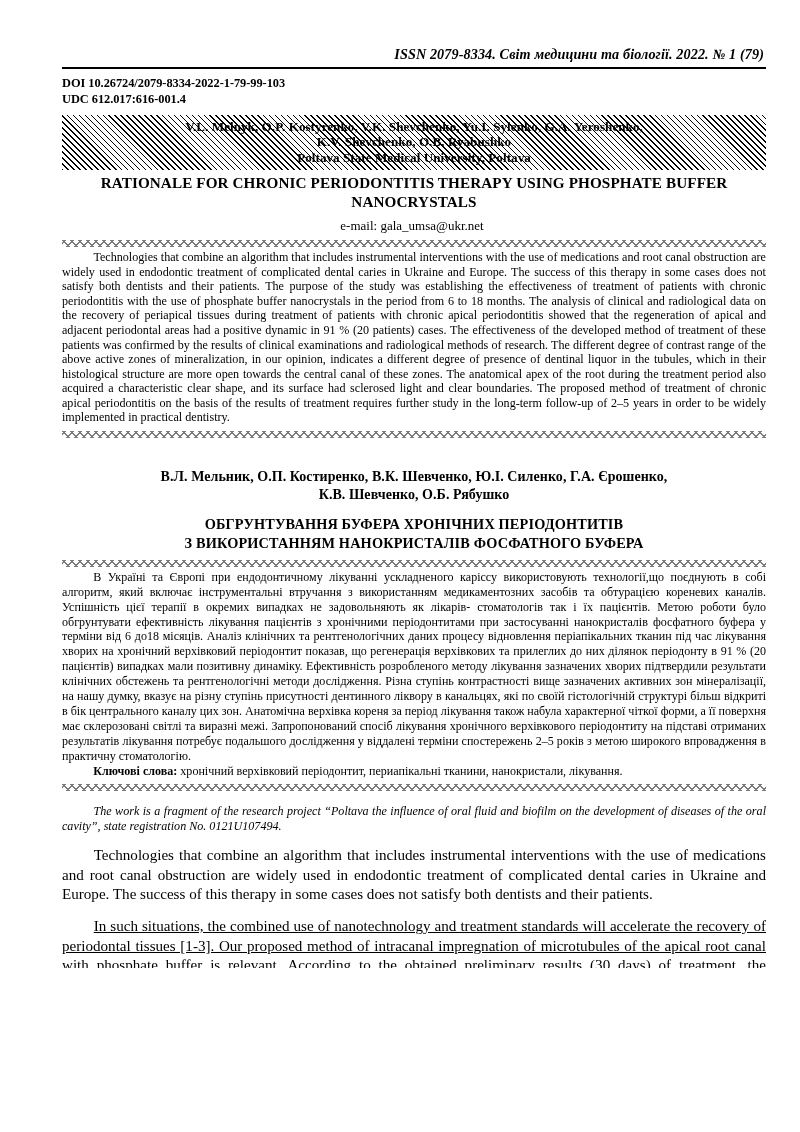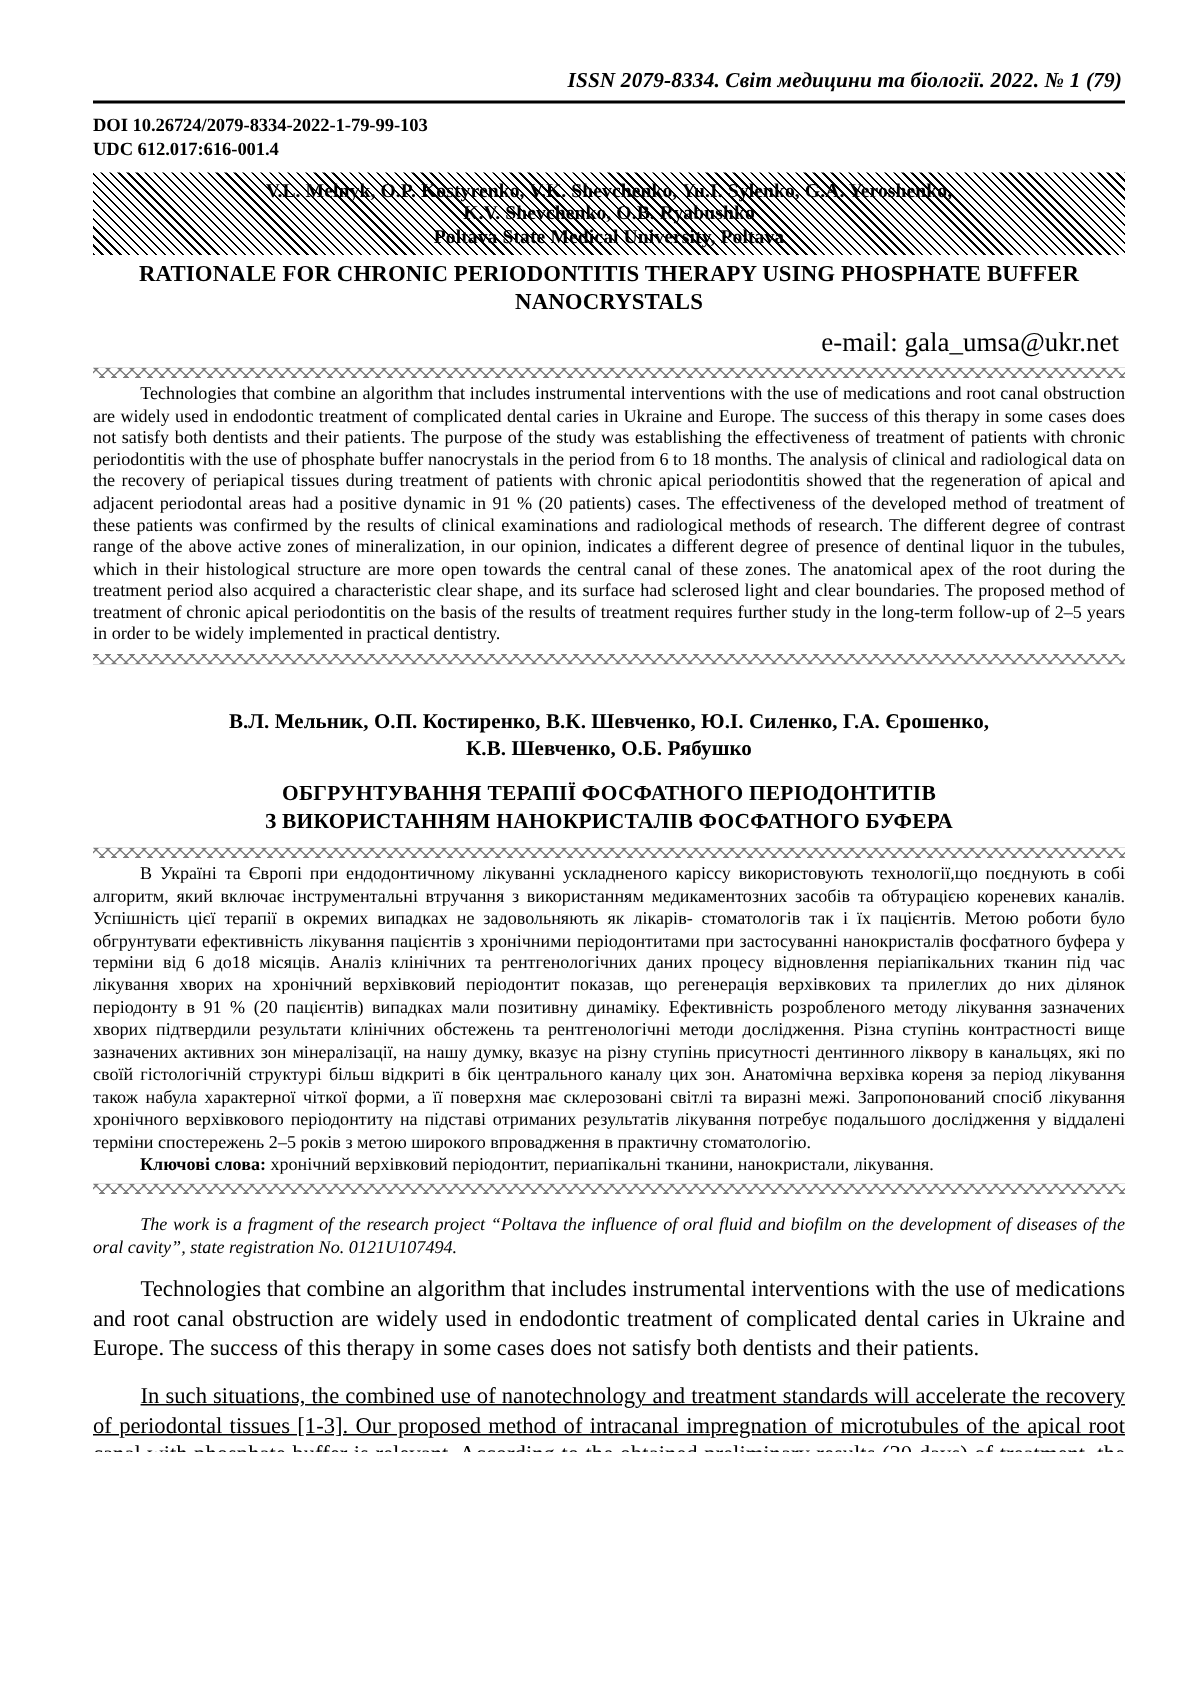--- a/index.html
+++ b/index.html
@@ -12,21 +12,21 @@
     height: 1132px;
     font-family: "Liberation Serif", "DejaVu Serif", serif;
     color: #000000;
     -webkit-font-smoothing: antialiased;
   }
   .page {
     position: relative;
     width: 800px;
     height: 968px;
     box-sizing: border-box;
-    padding: 46px 50px 0 62px;
+    padding: 46px 34px 0 62px;
     overflow: hidden;
   }
 
   
   .running-head {
     text-align: right;
     font-style: italic;
     font-weight: bold;
     font-size: 14.2px;
     letter-spacing: .1px;
@@ -69,22 +69,22 @@
   
   .title-en {
     text-align: center;
     font-weight: bold;
     font-size: 15.2px;
     line-height: 19px;
     margin-top: 3px;
     letter-spacing: .1px;
   }
   .email {
-    text-align: right;
-    font-size: 18px;
+    text-align: center;
+    font-size: 13px;
     margin-top: 7px;
     padding-right: 4px;
   }
 
   
   .wave {
     height: 7px;
     margin: 6px 0 3px 0;
     background-repeat: repeat-x;
     background-size: 8px 7px;
@@ -194,21 +194,21 @@
   </div>
 
   <div class="wave"></div>
 
   <div class="authors-uk">
     <div>В.Л. Мельник, О.П. Костиренко, В.К. Шевченко, Ю.І. Силенко, Г.А. Єрошенко,</div>
     <div>К.В. Шевченко, О.Б. Рябушко</div>
   </div>
 
   <div class="title-uk">
-    <div>ОБГРУНТУВАННЯ ТЕРАПІЇ ФОСФАТНОГО ПЕРІОДОНТИТІВ</div>
+    <div>ОБГРУНТУВАННЯ БУФЕРА ХРОНІЧНИХ ПЕРІОДОНТИТІВ</div>
     <div>З ВИКОРИСТАННЯМ НАНОКРИСТАЛІВ ФОСФАТНОГО БУФЕРА</div>
   </div>
 
   <div class="wave"></div>
 
   <div class="abstract uk">
     <p>В Україні та Європі при ендодонтичному лікуванні ускладненого каріссу використовують технології,що поєднують в собі алгоритм, який включає інструментальні втручання з використанням медикаментозних засобів та обтурацією кореневих каналів. Успішність цієї терапії в окремих випадках не задовольняють як лікарів- стоматологів так і їх пацієнтів. Метою роботи було обгрунтувати ефективність лікування пацієнтів з хронічними періодонтитами при застосуванні нанокристалів фосфатного буфера у терміни від 6 до18 місяців. Аналіз клінічних та рентгенологічних даних процесу відновлення періапікальних тканин під час лікування хворих на хронічний верхівковий періодонтит показав, що регенерація верхівкових та прилеглих до них ділянок періодонту в 91 % (20 пацієнтів) випадках мали позитивну динаміку. Ефективність розробленого методу лікування зазначених хворих підтвердили результати клінічних обстежень та рентгенологічні методи дослідження. Різна ступінь контрастності вище зазначених активних зон мінералізації, на нашу думку, вказує на різну ступінь присутності дентинного ліквору в канальцях, які по своїй гістологічній структурі більш відкриті в бік центрального каналу цих зон. Анатомічна верхівка кореня за період лікування також набула характерної чіткої форми, а її поверхня має склерозовані світлі та виразні межі. Запропонований спосіб лікування хронічного верхівкового періодонтиту на підставі отриманих результатів лікування потребує подальшого дослідження у віддалені терміни спостережень 2–5 років з метою широкого впровадження в практичну стоматологію.</p>
     <p class="kw"><b>Ключові слова:</b><span> хронічний верхівковий періодонтит, периапікальні тканини, нанокристали, лікування.</span></p>
   </div>
 

